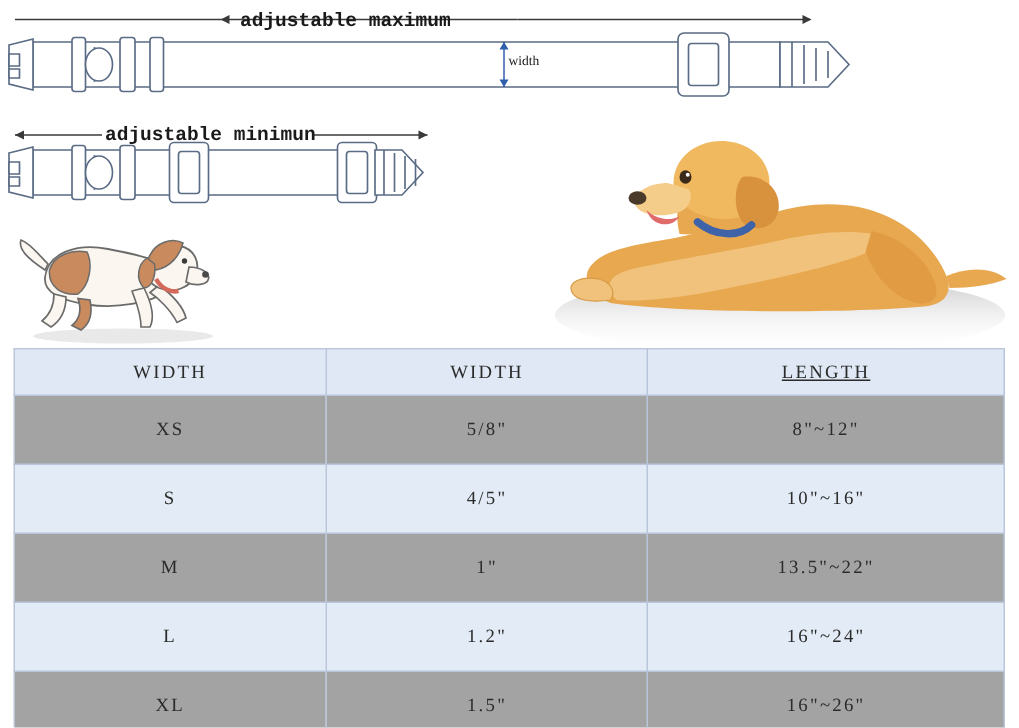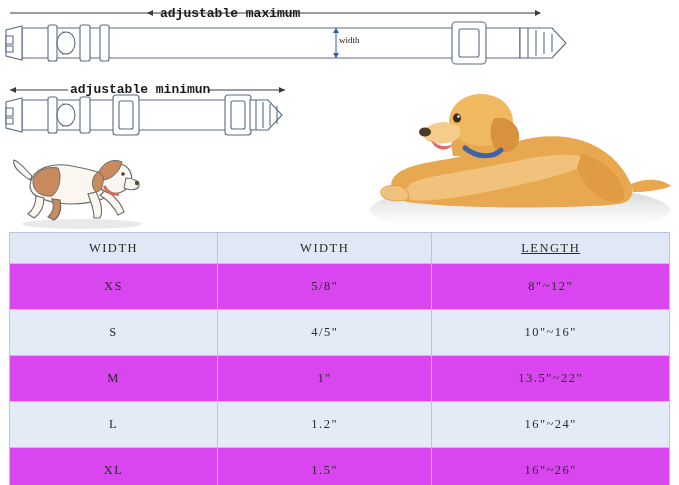--- a/index.html
+++ b/index.html
@@ -58,21 +58,21 @@
     height: 45px;
     padding: 0;
     background: #dfe8f4;
     font-weight: normal;
   }
   #size-table th {
     height: 30px;
     background: #dfe8f4;
   }
   #size-table tbody tr td {
-    background: #d946ef;
+    background: #a3a3a3;
   }
   #size-table tbody tr:nth-child(even) td {
     background: #e2ebf6;
   }
   .col-size { width: 31.5%; }
   .col-width { width: 32.5%; }
   .col-length { width: 36%; text-decoration: underline; }
 </style>
 </head>
 <body>

